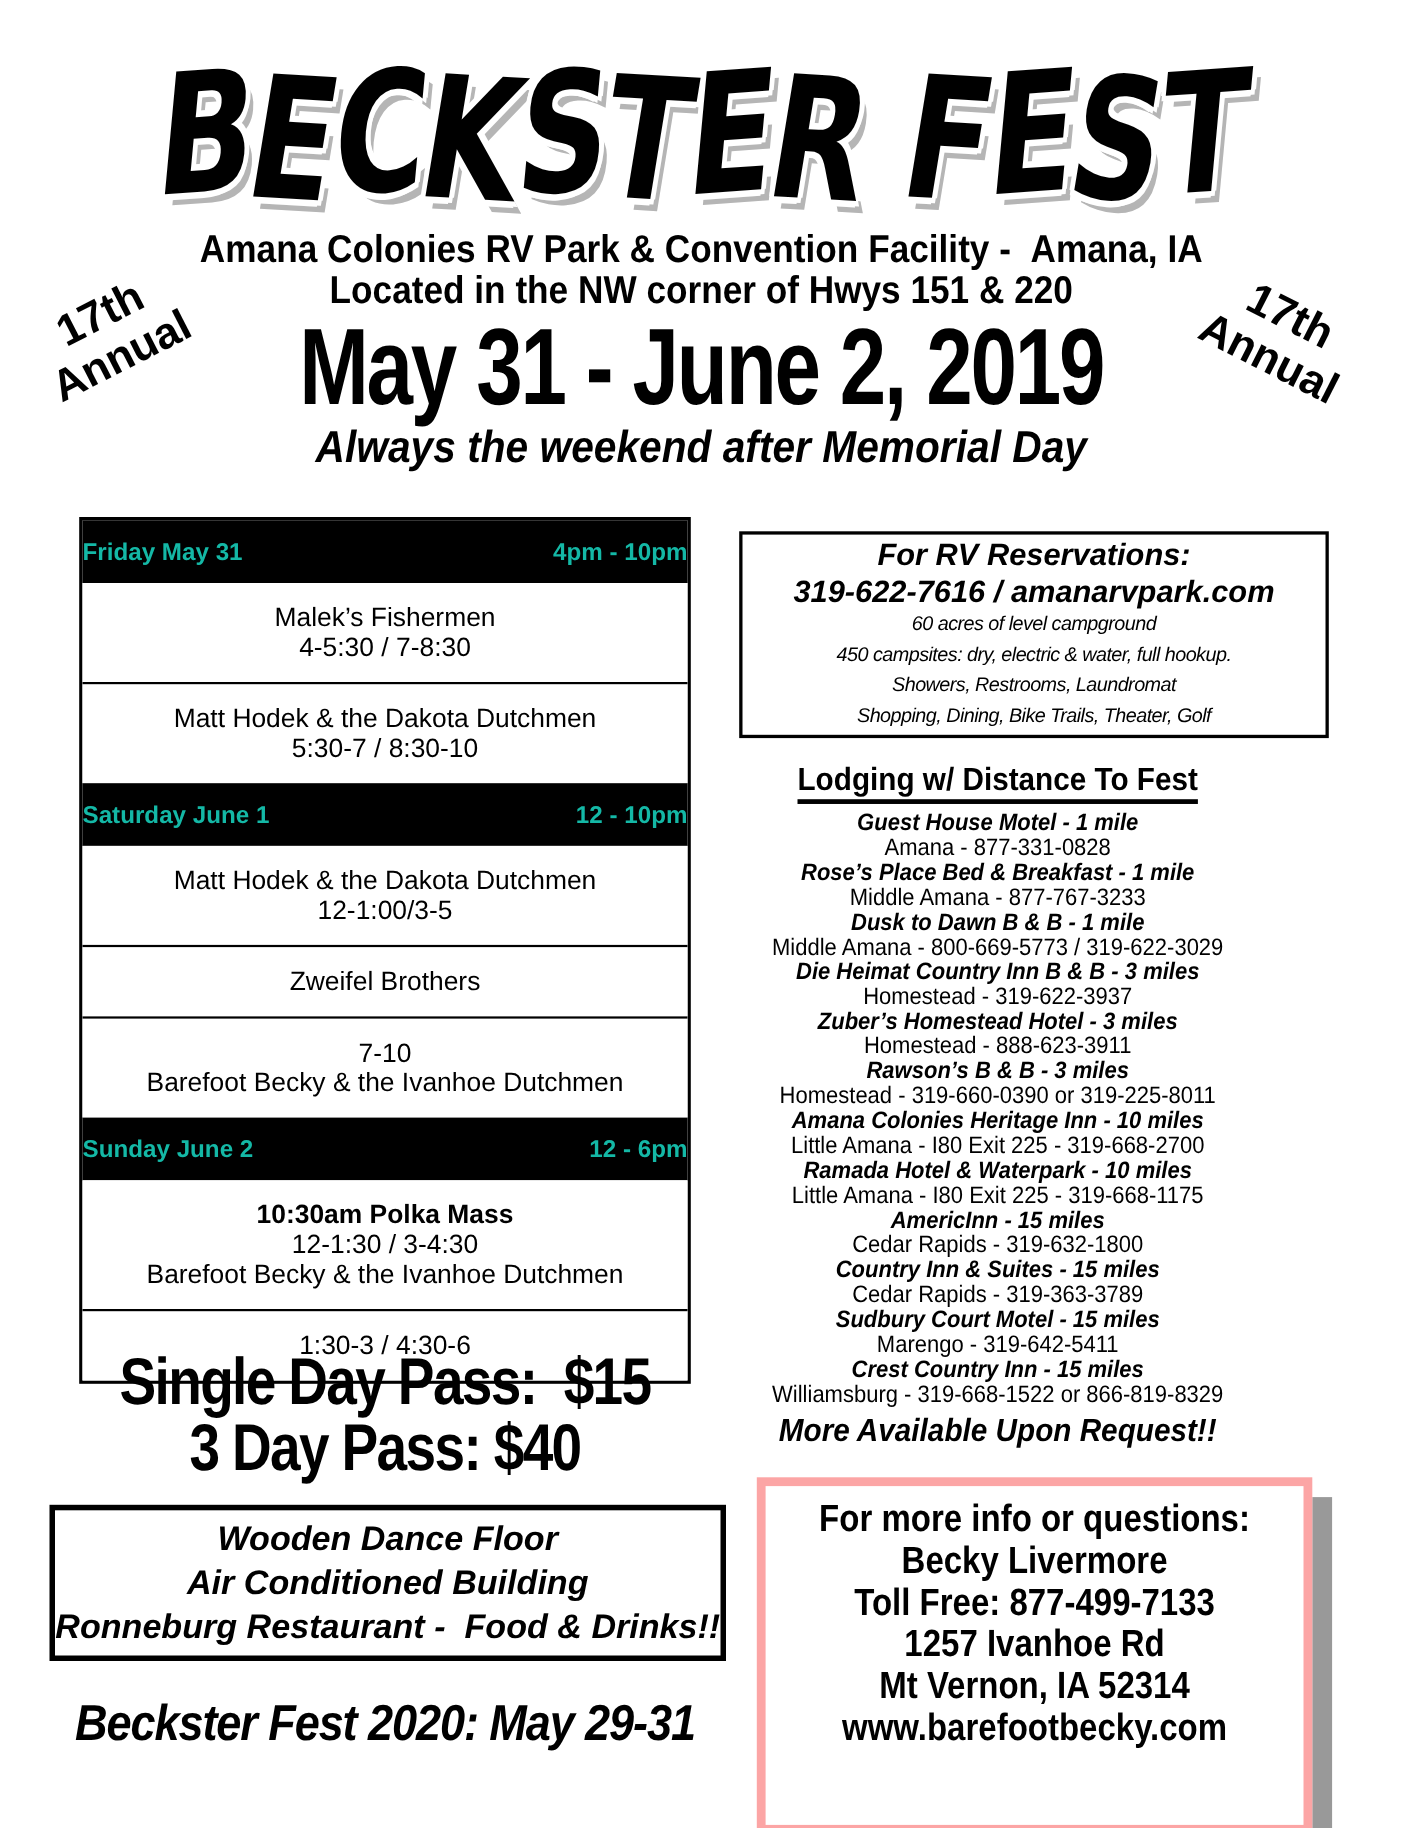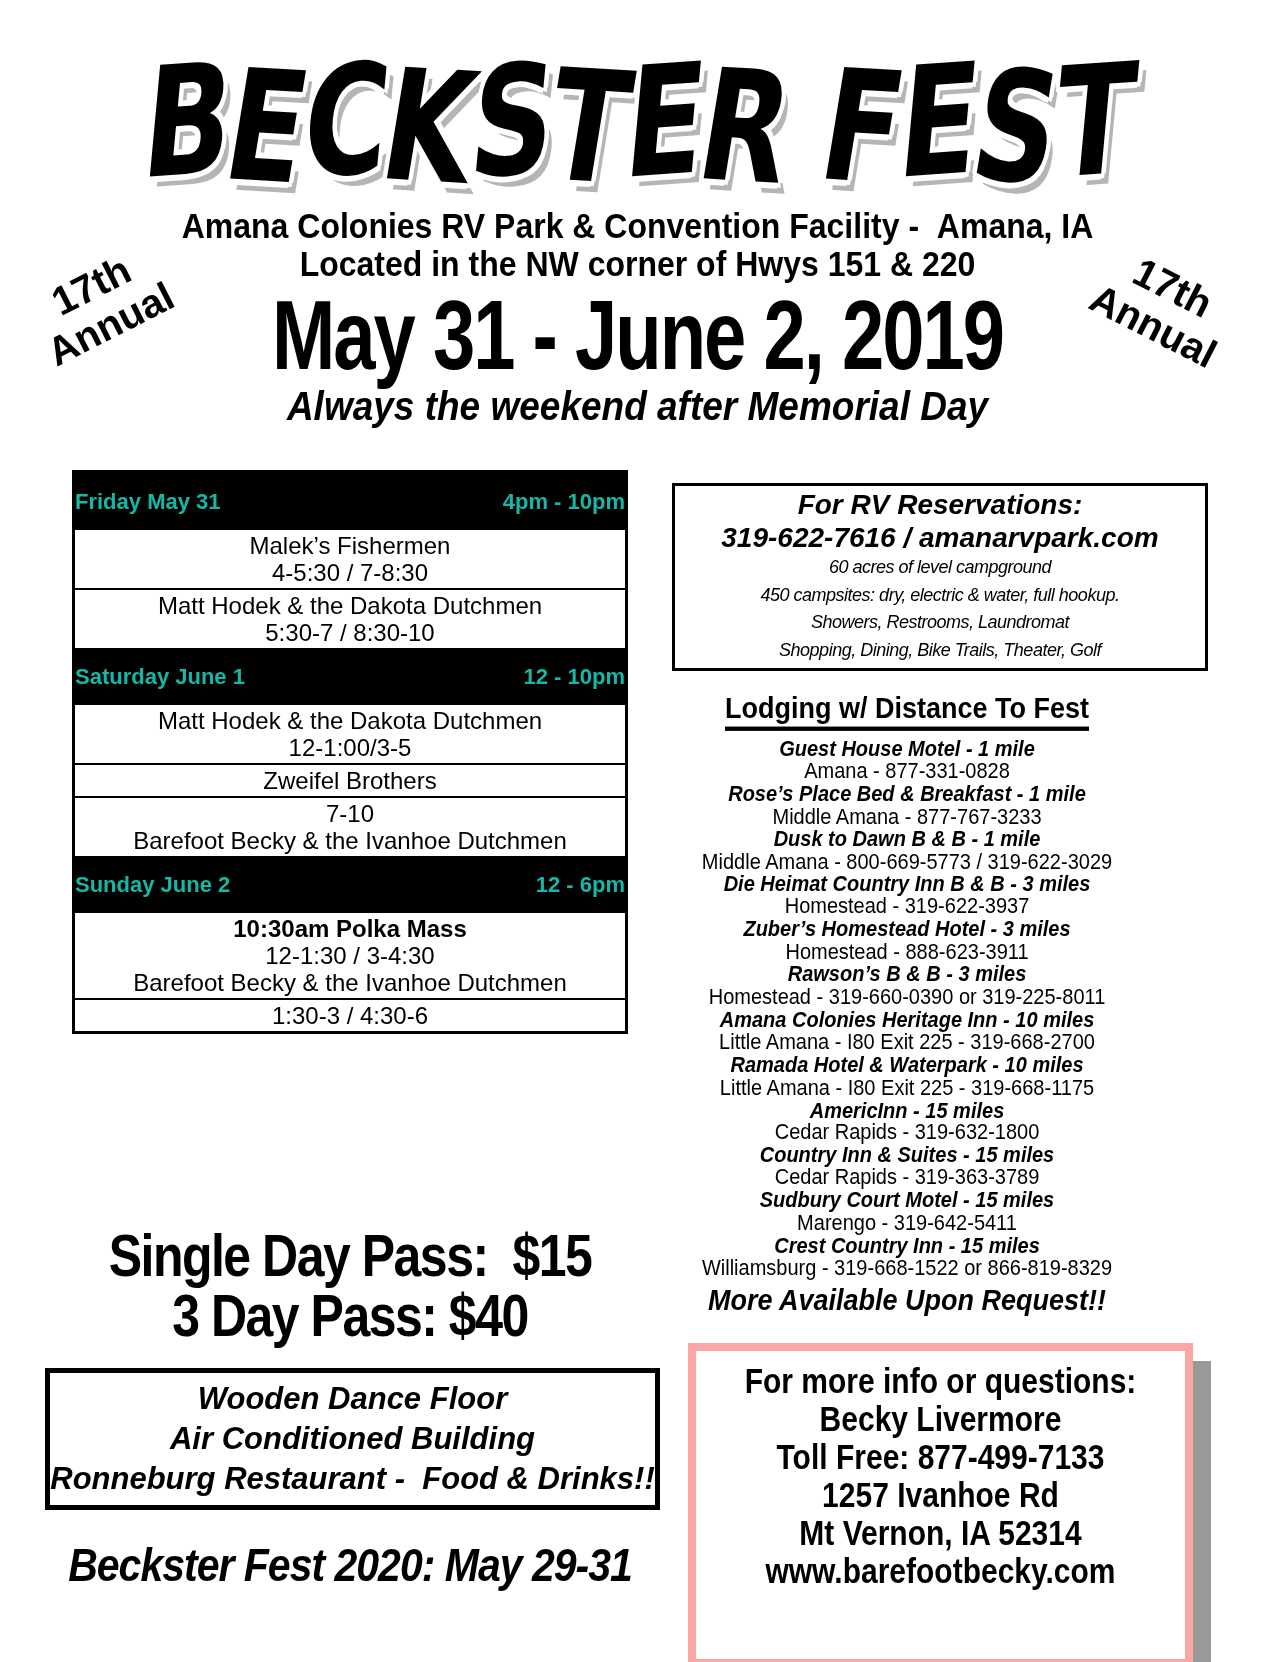--- a/index.html
+++ b/index.html
@@ -28,21 +28,21 @@
   .badge-right{left:1078px;top:264px;transform:rotate(27deg);}
   .date{top:278px;left:0;width:1275px;font-size:76px;font-weight:bold;letter-spacing:-2px;
         transform:scaleY(1.3);transform-origin:top center;white-space:nowrap;}
   .tagline{top:384px;left:0;width:1275px;font-size:37px;font-weight:bold;font-style:italic;
            transform:scaleY(1.1);transform-origin:top center;}
 
   
   .schedule{left:72px;top:470px;width:556px;border:3px solid #000;box-sizing:border-box;background:#fff;}
   .day-header{background:#000;color:#14b8a6;height:57px;display:flex;align-items:center;
               justify-content:space-between;gap:46px;font-size:22px;font-weight:bold;white-space:nowrap;}
-  .slot{padding:2px 4px;text-align:center;font-size:24px;line-height:27px;background:#fff;}
+  .slot{padding:18px 4px;text-align:center;font-size:24px;line-height:27px;background:#fff;}
   .slot + .slot{border-top:2px solid #000;}
   .slot .bold{font-weight:bold;}
 
   
   .passes{left:72px;top:1226px;width:556px;text-align:center;font-size:50px;font-weight:bold;
           letter-spacing:-1.5px;line-height:50px;transform:scaleY(1.2);transform-origin:top center;
           white-space:nowrap;}
   .amenities{left:45px;top:1368px;width:615px;height:142px;border:5px solid #000;box-sizing:border-box;
              display:flex;flex-direction:column;justify-content:center;text-align:center;
              font-size:31px;font-weight:bold;font-style:italic;line-height:40px;}

